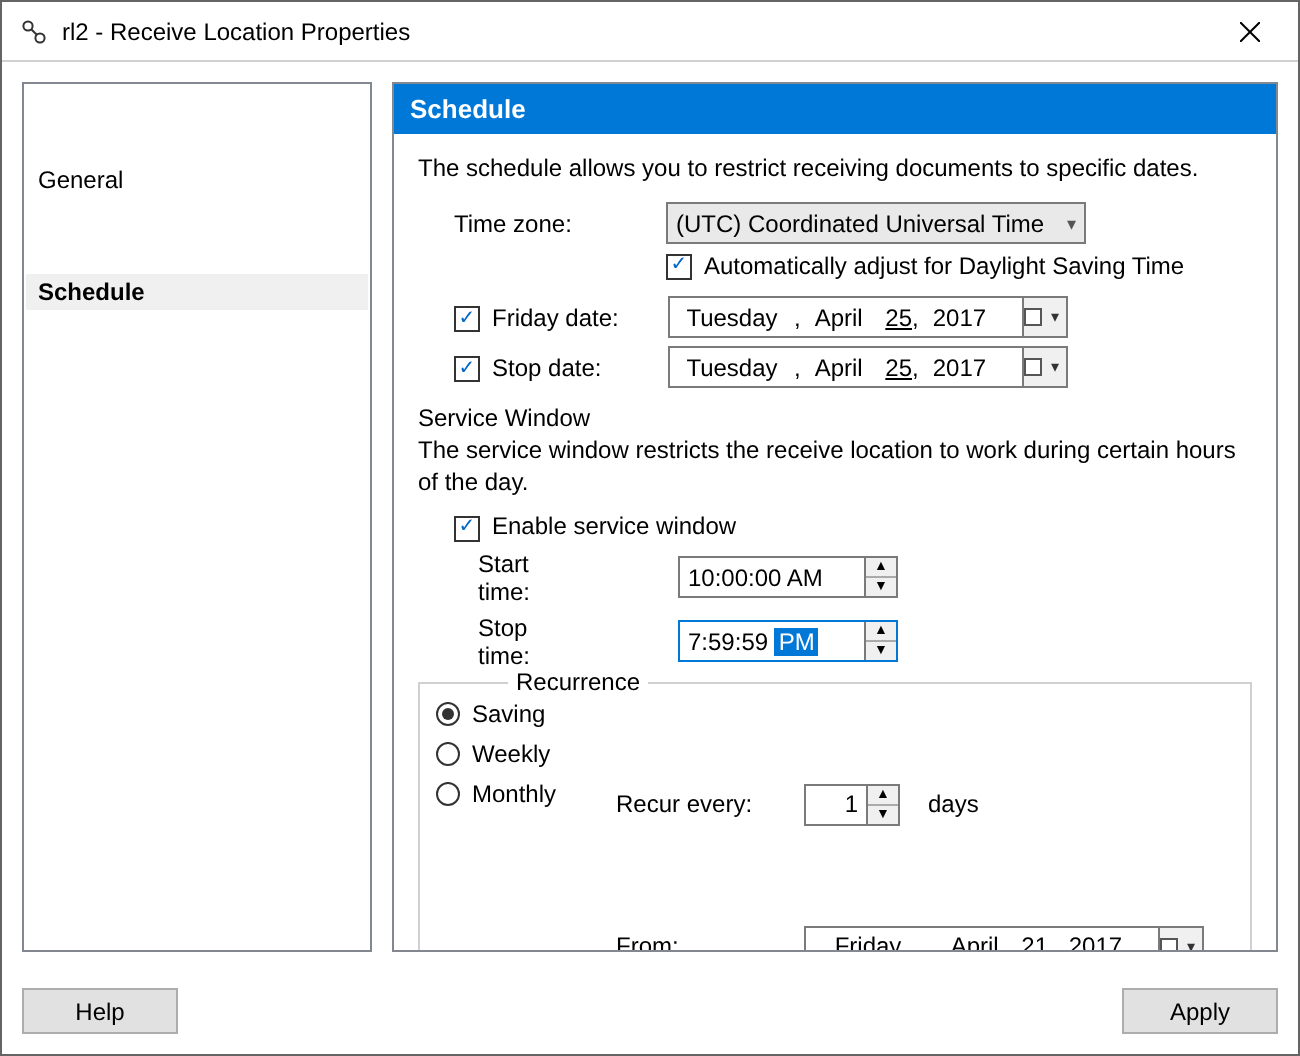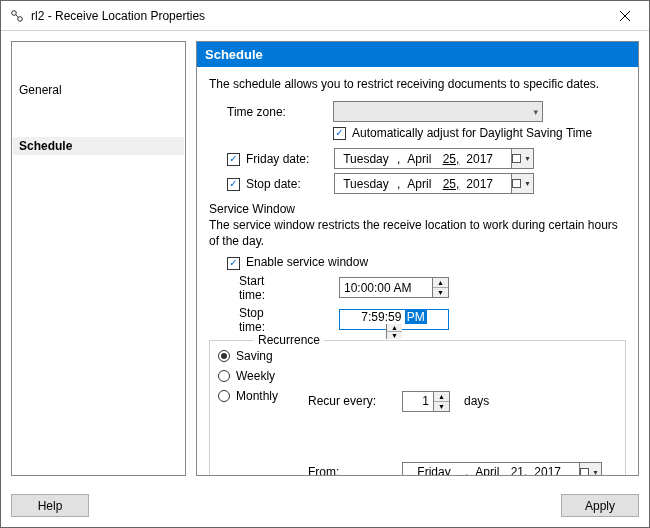--- a/index.html
+++ b/index.html
@@ -120,21 +120,21 @@
   }
   .calsq { width:9px; height:9px; border:1px solid #555; background:#fff; }
   .caldown { font-size:8px; color:#333; }
   .group-label { margin: 8px 0 2px 0; }
   .group-text { margin-bottom: 6px; line-height:1.3; }
   .spinner {
     border:1px solid #7a7a7a; height:21px; display:inline-flex; align-items:center; background:#fff;
     position:relative;
   }
   .spinner.timebox { width:110px; }
-  .spinner.timebox.active { border:1px solid #0078d7;flex-direction:column; }
+  .spinner.timebox.active { border:1px solid #0078d7; }
   .spinner .val { flex:1; padding:0 4px; }
   .spinner .hl { background:#0078d7; color:#fff; padding:0 2px; }
   .spinbtns {
     width:16px; height:100%; border-left:1px solid #7a7a7a;
     display:flex; flex-direction:column;
   }
   .spinbtns div { flex:1; display:flex; align-items:center; justify-content:center; font-size:7px; background:#f0f0f0; }
   .spinbtns div + div { border-top:1px solid #aaa; }
   .small-spinner { width:48px; }
   .fieldset {
@@ -190,20 +190,21 @@
 
     <div class="main">
       <div class="header">Schedule</div>
       <div class="content">
 
         <div class="desc">The schedule allows you to restrict receiving documents to specific dates.</div>
 
         <div class="row">
           <div class="lbl0">Time zone:</div>
           <div class="combo">
+            <span>(UTC) Coordinated Universal Time</span>
             <span class="arrow">▾</span>
           </div>
         </div>
 
         <div class="row">
           <div class="lbl0"></div>
           <span class="checkbox">✓</span>
           <span>Automatically adjust for Daylight Saving Time</span>
         </div>
 

